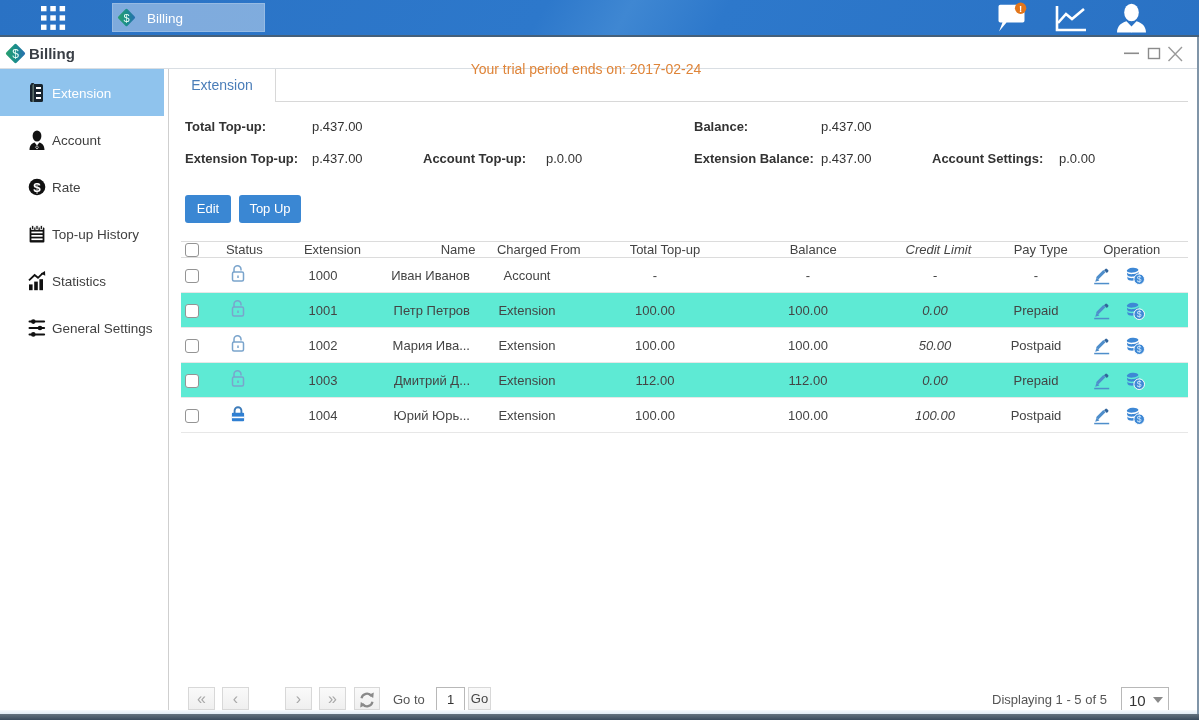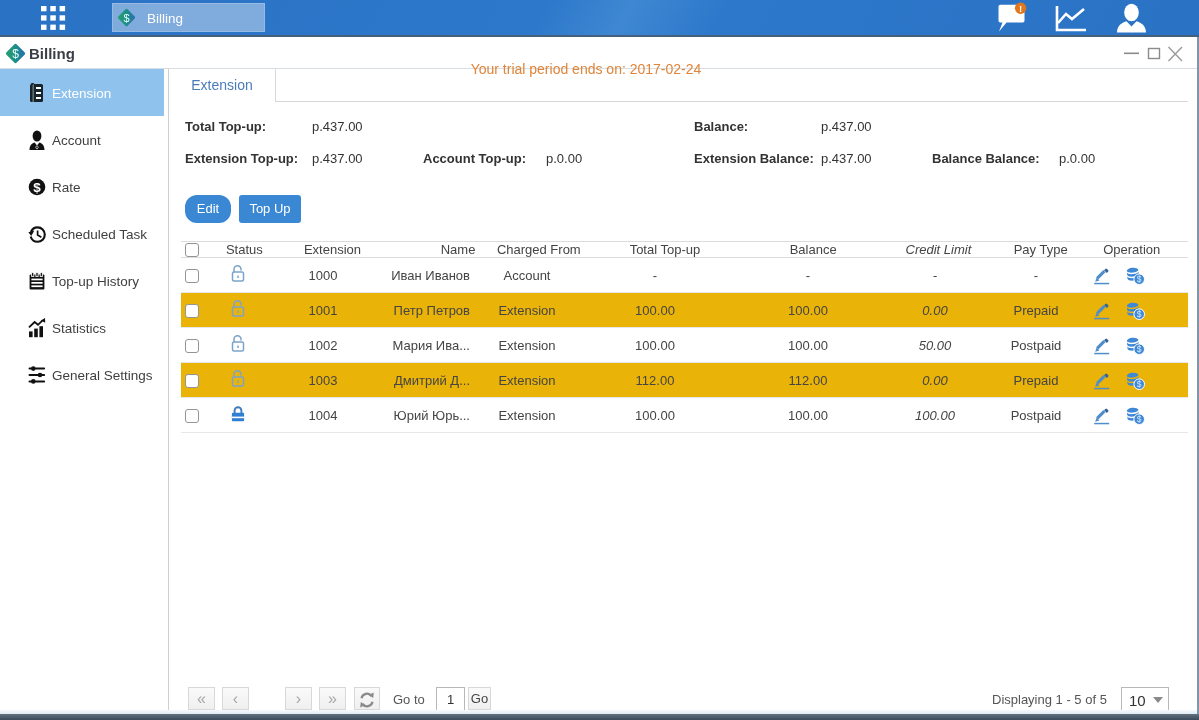--- a/index.html
+++ b/index.html
@@ -40,21 +40,21 @@
 .stat { position:absolute; font-size:13px; color:#333; }
 .stat b { font-weight:bold; }
 
 .btn { position:absolute; top:195px; height:28px; background:#3a87d3; color:#fff; font-size:13px;
   border:none; border-radius:3px; text-align:center; line-height:28px; }
 
 
 .gtable { position:absolute; left:181px; top:241px; width:1007px; }
 .grow { display:flex; align-items:center; height:35px; border-bottom:1px solid #e7e7e7; font-size:13px; color:#444; }
 .ghead { height:17px; border-top:1px solid #dcdcdc; border-bottom:1px solid #dcdcdc; color:#444;gap:13px; }
-.grow.alt { background:#eab308; }
+.grow.alt { background:#5eead4; }
 .c0{width:29px;} .c1{width:56px;text-align:center;} .c2{width:114px;text-align:center;}
 .c3{width:90px;text-align:right;white-space:nowrap;} .c4{width:114px;text-align:center;}
 .c5{width:142px;text-align:center;} .c6{width:164px;text-align:center;}
 .c7{width:90px;text-align:center;font-style:italic;} .c8{width:112px;text-align:center;}
 .c9{width:96px;text-align:left;}
 .grow:not(.ghead) .c9{font-size:0;padding-right:6px;}
 .cb { display:inline-block; width:14px; height:14px; border:1px solid #949494; border-radius:3px; background:#fff; margin-left:4px; vertical-align:middle; }
 
 
 .pgbtn { position:absolute; top:687px; height:23px; background:linear-gradient(#fafafa,#efefef);
@@ -148,28 +148,20 @@
   </div>
   <div class="menuitem">
     <svg class="micon" viewBox="0 0 18 20">
       <circle cx="9" cy="10" r="8.3" fill="#111"></circle>
       <text x="9" y="15" font-size="13.5" font-weight="bold" fill="#fff" text-anchor="middle" font-family="Liberation Sans">$</text>
     </svg>
     <span class="lbl">Rate</span>
   </div>
   <div class="menuitem">
     <svg class="micon" viewBox="0 0 18 20">
-      <circle cx="9.6" cy="10.6" r="7.2" stroke="#111" stroke-width="2.1" fill="none" stroke-dasharray="20.5 4.7 30"></circle>
-      <path d="M0.4 8.2 l6 -1.6 -3.2 5.4 z" fill="#111"></path>
-      <path d="M9.6 6.4 V11 l3.8 2.2" stroke="#111" stroke-width="1.7" fill="none"></path>
-    </svg>
-    <span class="lbl">Scheduled Task</span>
-  </div>
-  <div class="menuitem">
-    <svg class="micon" viewBox="0 0 18 20">
       <rect x="1.6" y="3.6" width="14.8" height="14.8" rx="1" fill="#111"></rect>
       <rect x="3.6" y="1.4" width="2.2" height="4" fill="#111" stroke="#fafafa" stroke-width="0.9"></rect>
       <rect x="7.9" y="1.4" width="2.2" height="4" fill="#111" stroke="#fafafa" stroke-width="0.9"></rect>
       <rect x="12.2" y="1.4" width="2.2" height="4" fill="#111" stroke="#fafafa" stroke-width="0.9"></rect>
       <rect x="3.4" y="7.6" width="11.2" height="1.7" fill="#fff"></rect>
         <rect x="3.4" y="11" width="11.2" height="1.7" fill="#fff"></rect>
         <rect x="3.4" y="14.4" width="11.2" height="1.7" fill="#fff"></rect>
     </svg>
     <span class="lbl">Top-up History</span>
   </div>
@@ -204,24 +196,24 @@
 <div class="stat" style="left:312px;top:119px">p.437.00</div>
 <div class="stat" style="left:694px;top:119px"><b>Balance:</b></div>
 <div class="stat" style="left:821px;top:119px">p.437.00</div>
 
 <div class="stat" style="left:185px;top:151px"><b>Extension Top-up:</b></div>
 <div class="stat" style="left:312px;top:151px">p.437.00</div>
 <div class="stat" style="left:423px;top:151px"><b>Account Top-up:</b></div>
 <div class="stat" style="left:546px;top:151px">p.0.00</div>
 <div class="stat" style="left:694px;top:151px"><b>Extension Balance:</b></div>
 <div class="stat" style="left:821px;top:151px">p.437.00</div>
-<div class="stat" style="left:932px;top:151px"><b>Balance Balance:</b></div>
+<div class="stat" style="left:932px;top:151px"><b>Account Settings:</b></div>
 <div class="stat" style="left:1059px;top:151px">p.0.00</div>
 
-<div class="btn" style="left:185px;width:46px;border-radius:12px;">Edit</div>
+<div class="btn" style="left:185px;width:46px;">Edit</div>
 <div class="btn" style="left:239px;width:62px;">Top Up</div>
 
 <div class="gtable">
   <div class="grow ghead">
     <div class="c0"><span class="cb"></span></div>
     <div class="c1">Status</div>
       <div class="c2">Extension</div>
       <div class="c3">Name</div>
     <div class="c4">Charged From</div>
       <div class="c5">Total Top-up</div>

